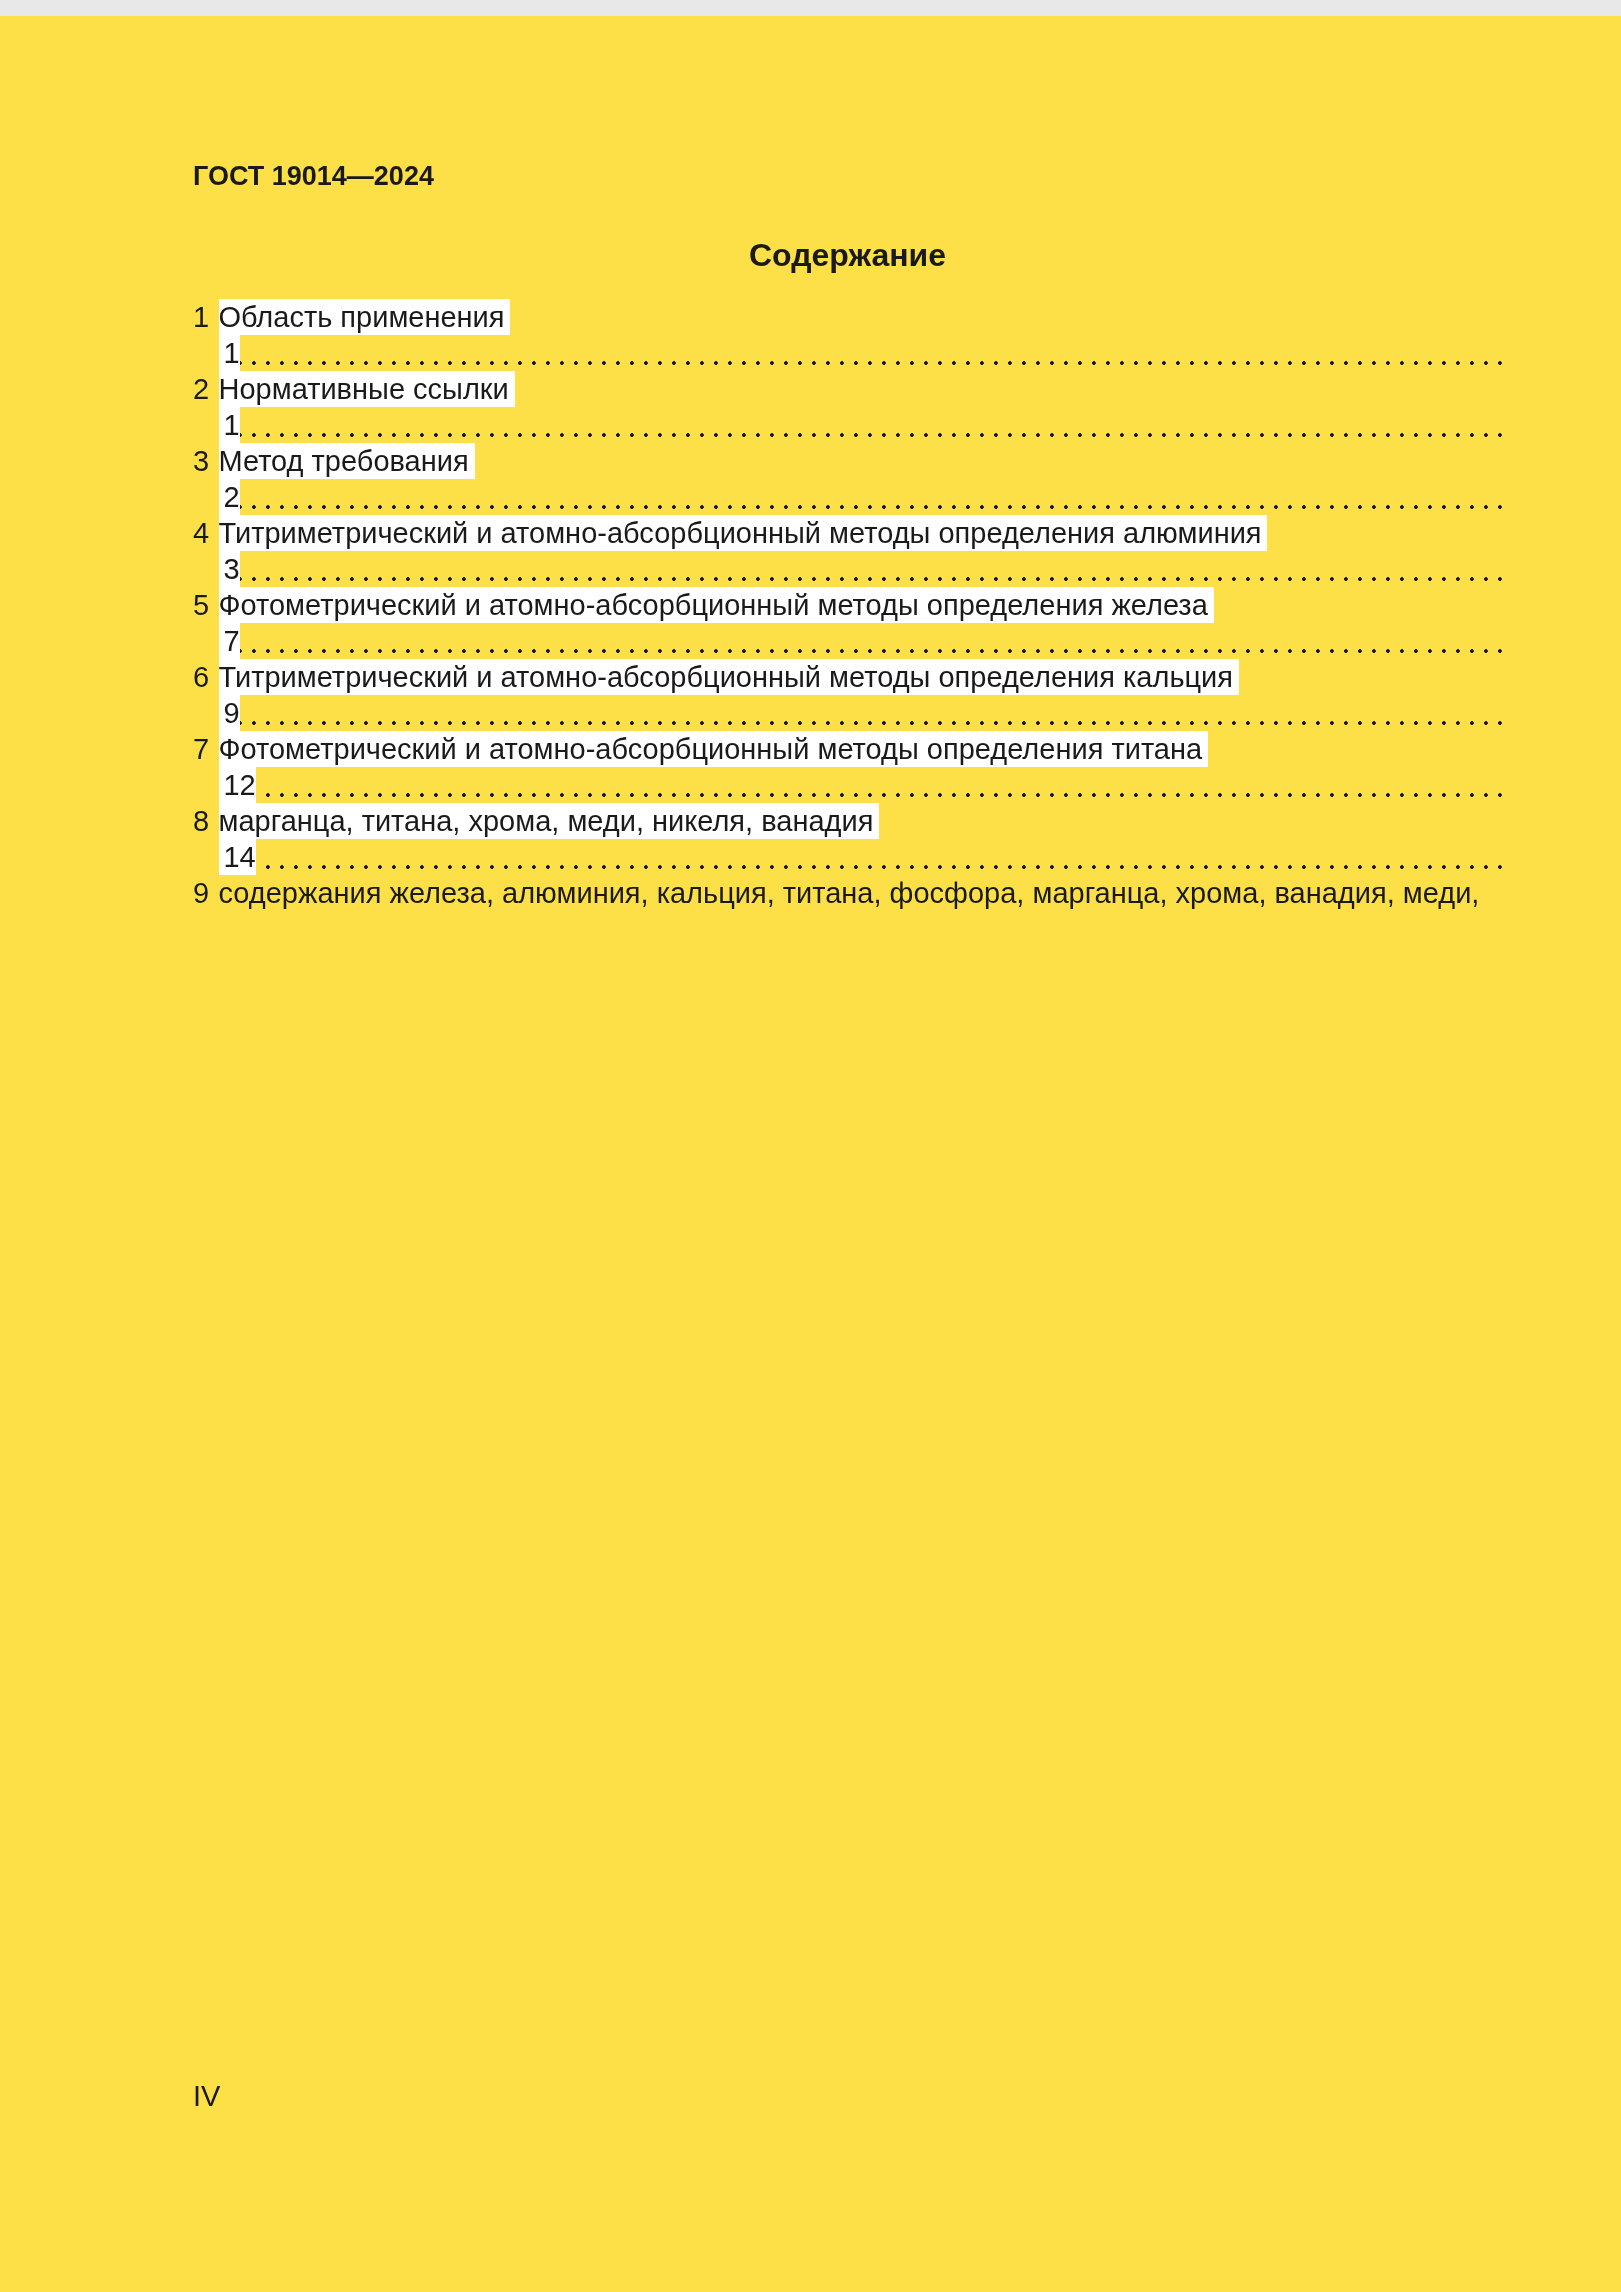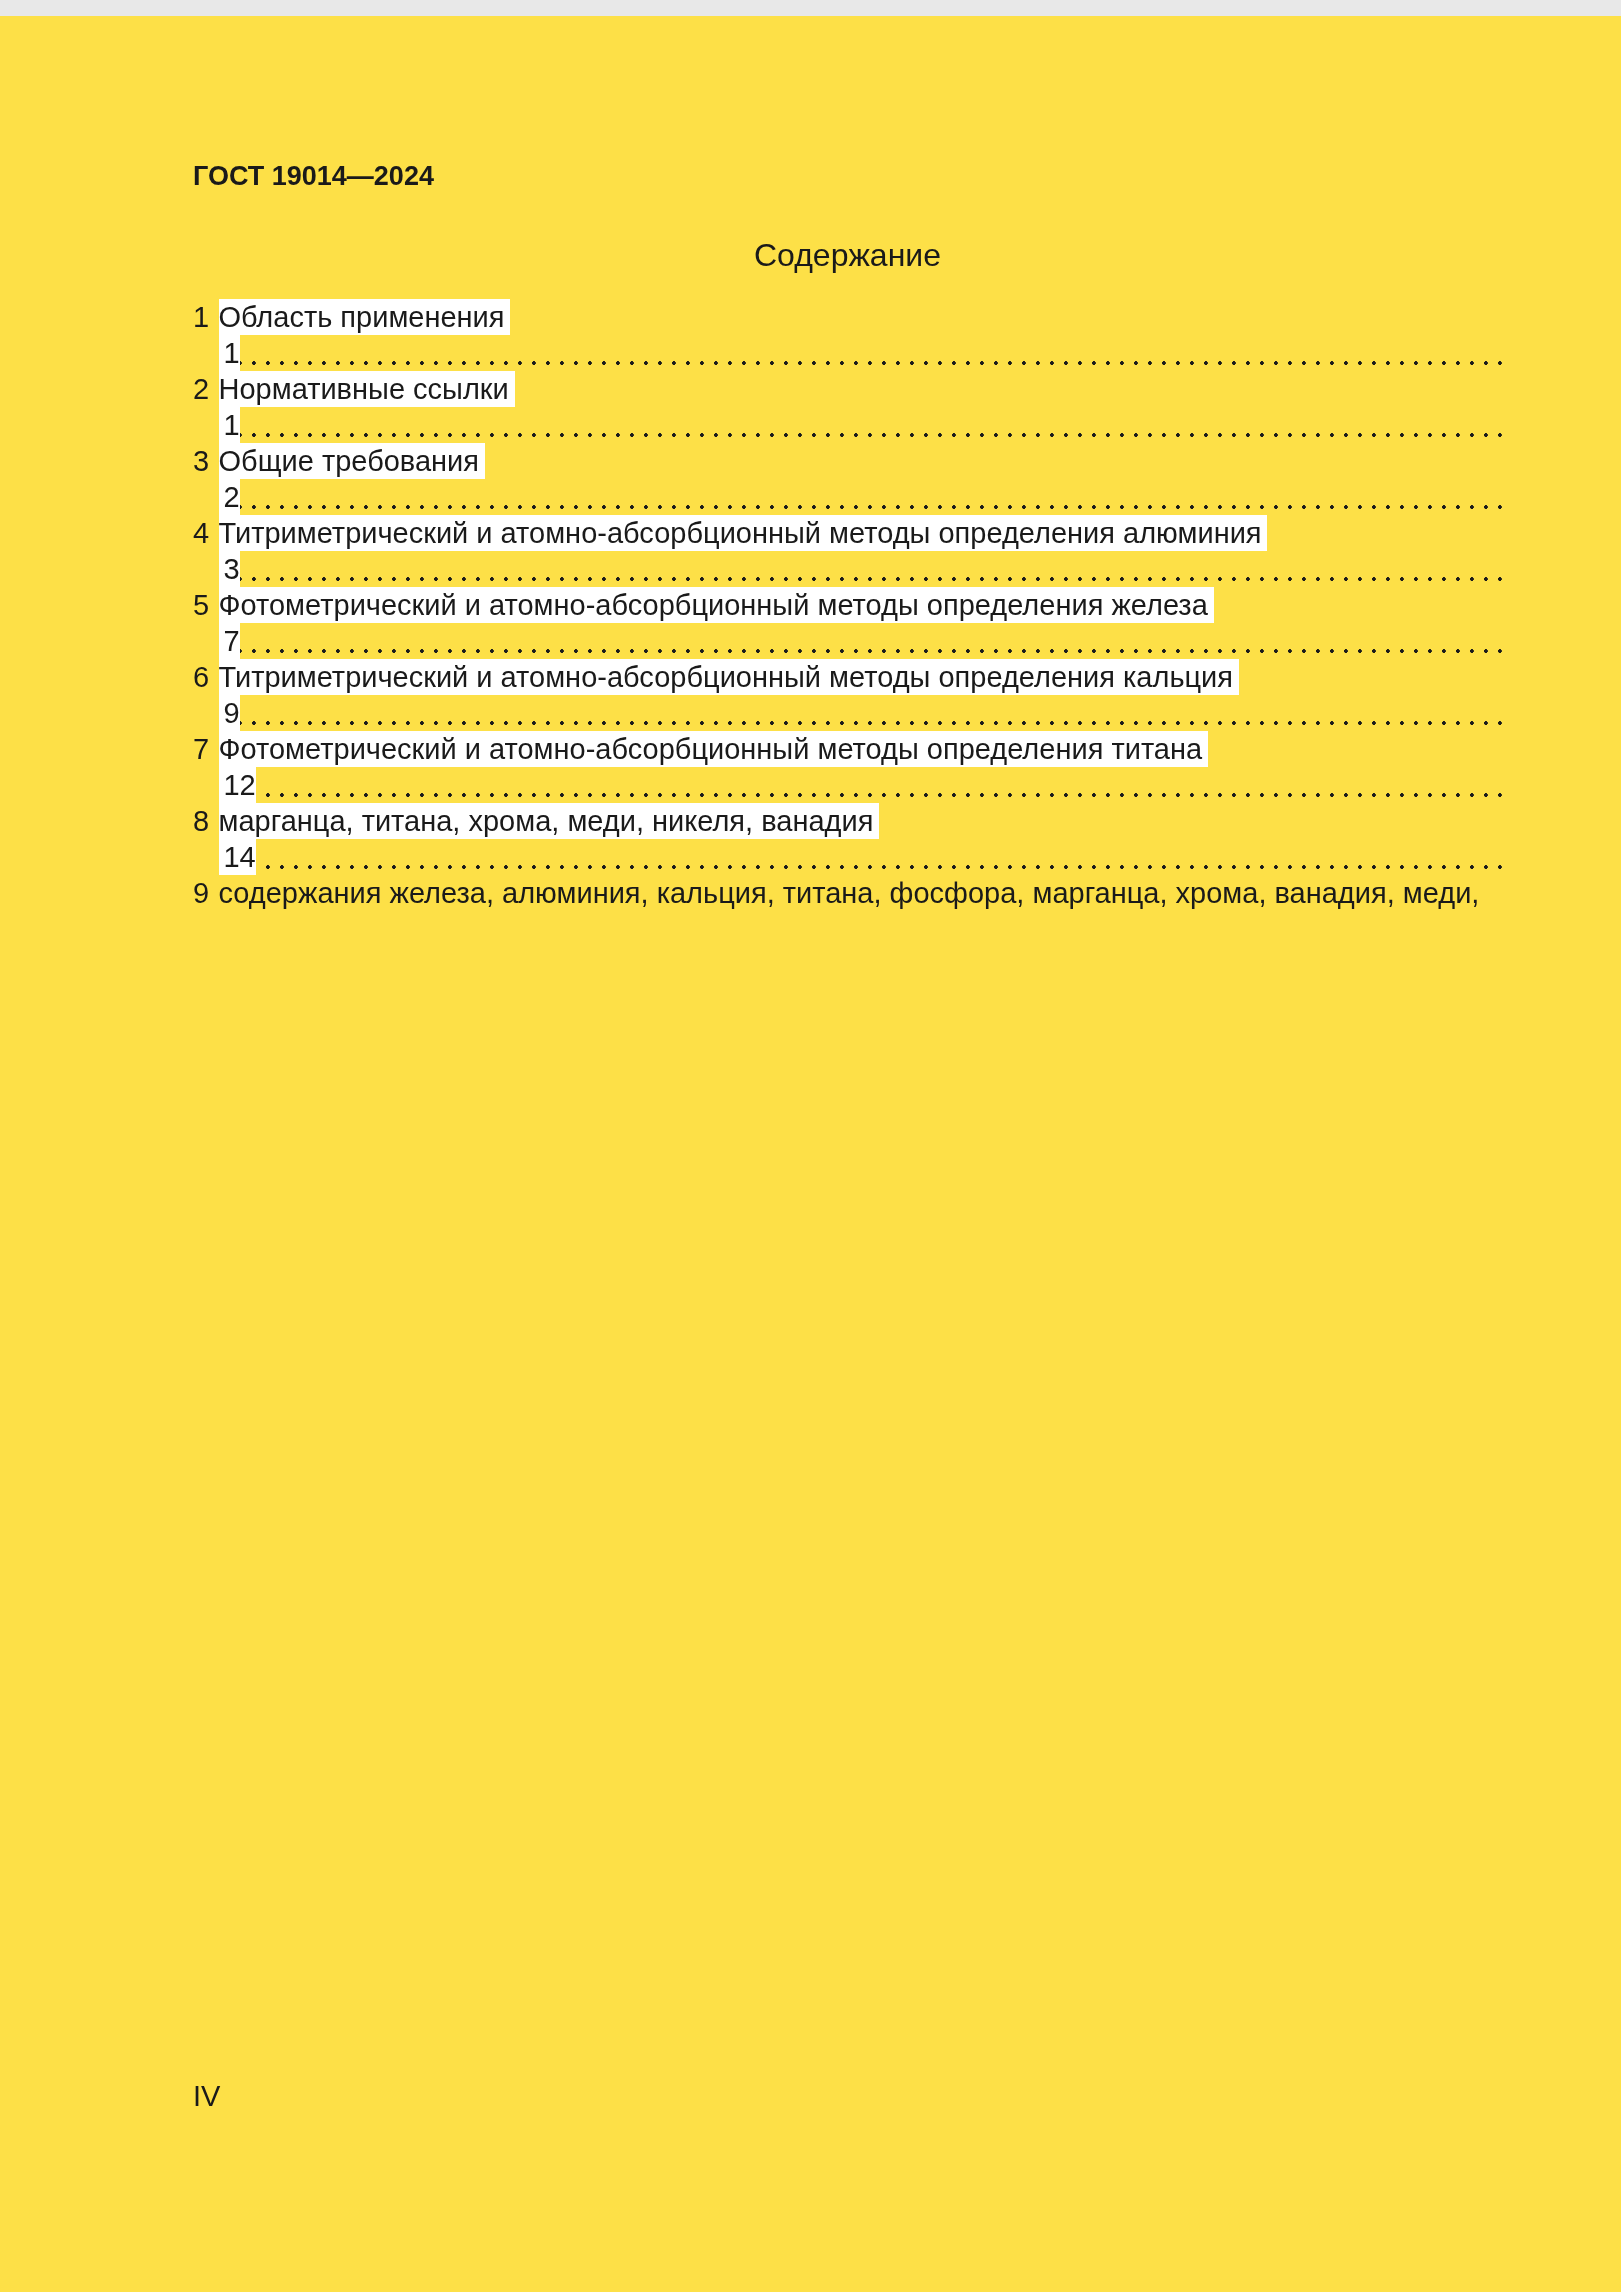--- a/index.html
+++ b/index.html
@@ -27,21 +27,21 @@
     white-space: nowrap;
   }
   .doc-title {
     position: absolute;
     left: 193px;
     top: 223px;
     width: 1309px;
     margin: 0;
     text-align: center;
     font-size: 32px;
-    font-weight: 400;
+    font-weight: 700;
     line-height: 33px;
   }
   .toc {
     position: absolute;
     left: 193px;
     top: 283px;
     width: 1309px;
     font-size: 29px;
     line-height: 36px;
   }
@@ -116,21 +116,21 @@
             <span class="toc-text">Нормативные ссылки</span>
             <span class="toc-dots"></span>
             <span class="toc-page">1</span>
           </div>
         </div>
       </div>
       <div class="toc-entry">
         <span class="toc-num">3</span>
         <div class="toc-body">
           <div class="toc-line leader">
-            <span class="toc-text">Общие требования</span>
+            <span class="toc-text">Метод требования</span>
             <span class="toc-dots"></span>
             <span class="toc-page">2</span>
           </div>
         </div>
       </div>
       <div class="toc-entry">
         <span class="toc-num">4</span>
         <div class="toc-body">
           <div class="toc-line leader">
             <span class="toc-text">Титриметрический и атомно-абсорбционный методы определения алюминия</span>

